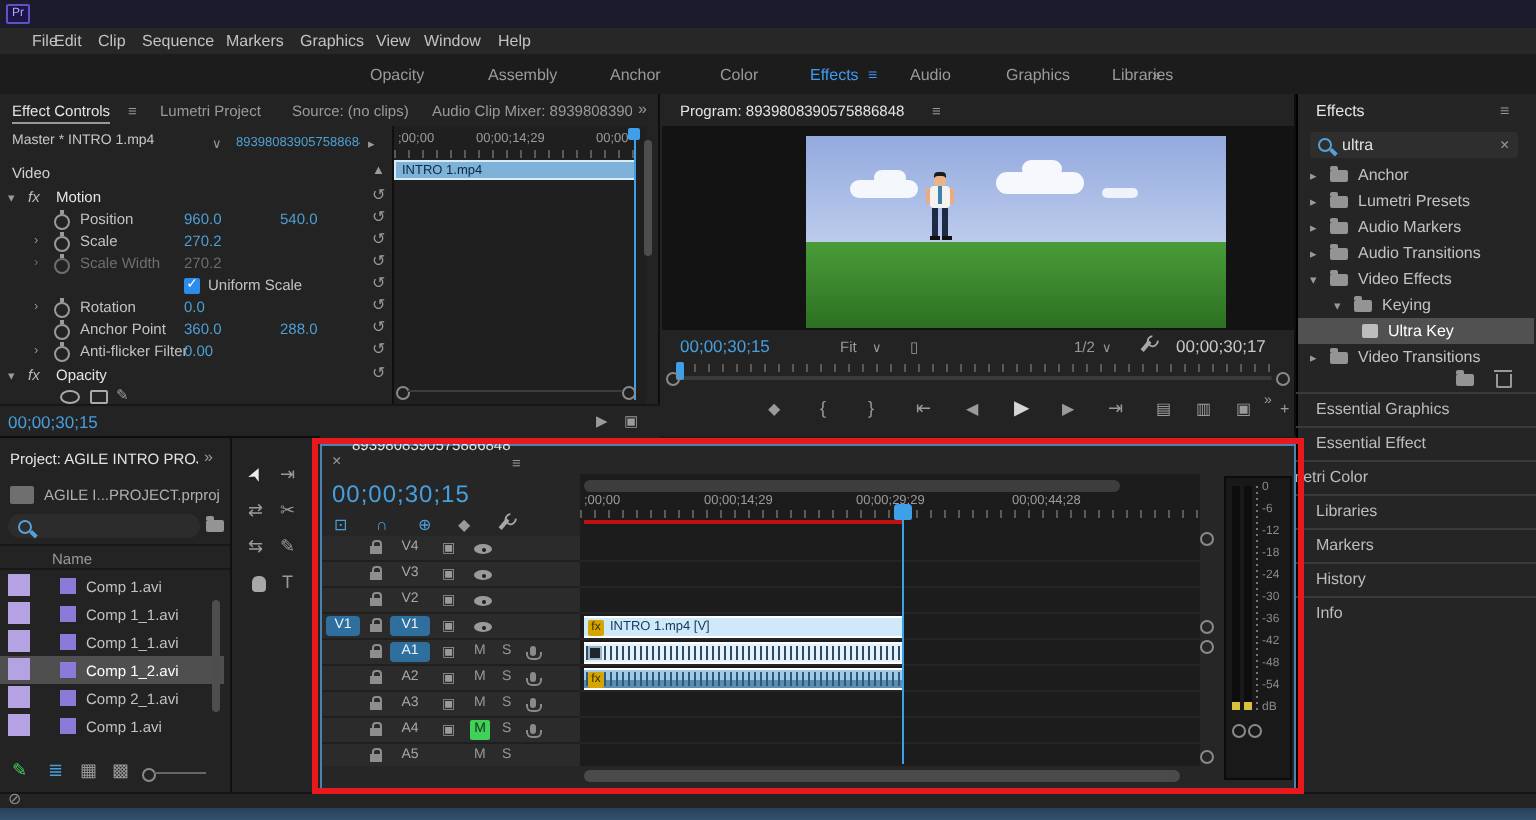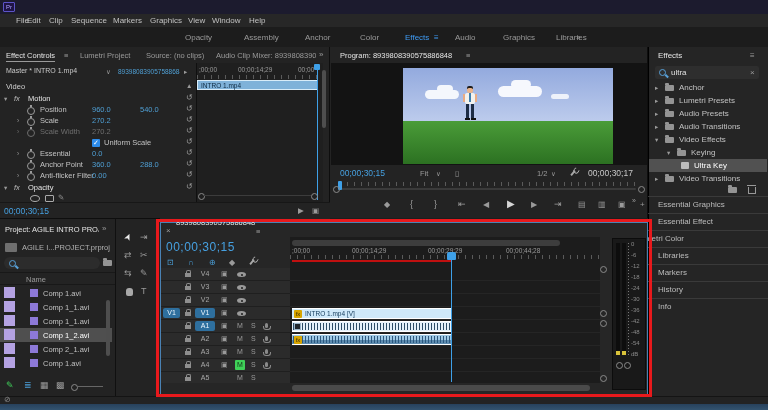--- a/index.html
+++ b/index.html
@@ -129,21 +129,21 @@
     <div class="a t75 dim" style="left:40px;top:127px">Scale Width</div>
     <div class="a t75 dim" style="left:92px;top:127px">270.2</div>
     <div class="rst" style="left:186px;top:127px">↺</div>
 
     <div class="cbx" style="left:92px;top:139px">✓</div>
     <div class="a t75" style="left:104px;top:138px">Uniform Scale</div>
     <div class="rst" style="left:186px;top:138px">↺</div>
 
     <div class="a t65 gy" style="left:17px;top:150px">›</div>
     <div class="sw" style="left:27px;top:151px"></div>
-    <div class="a t75" style="left:40px;top:149px">Essential</div>
+    <div class="a t75" style="left:40px;top:149px">Rotation</div>
     <div class="a t75" style="left:92px;top:149px;color:#4f9fd4">0.0</div>
     <div class="rst" style="left:186px;top:149px">↺</div>
 
     <div class="sw" style="left:27px;top:162px"></div>
     <div class="a t75" style="left:40px;top:160px">Anchor Point</div>
     <div class="a t75" style="left:92px;top:160px;color:#4f9fd4">360.0</div>
     <div class="a t75" style="left:140px;top:160px;color:#4f9fd4">288.0</div>
     <div class="rst" style="left:186px;top:160px">↺</div>
 
     <div class="a t65 gy" style="left:17px;top:172px">›</div>
@@ -236,21 +236,21 @@
     <div class="a t65 gy" style="left:655px;top:84px">▸</div>
     <div class="folderic" style="left:665px;top:85px"></div>
     <div class="a t8" style="left:679px;top:83px">Anchor</div>
 
     <div class="a t65 gy" style="left:655px;top:97px">▸</div>
     <div class="folderic" style="left:665px;top:98px"></div>
     <div class="a t8" style="left:679px;top:96px">Lumetri Presets</div>
 
     <div class="a t65 gy" style="left:655px;top:110px">▸</div>
     <div class="folderic" style="left:665px;top:111px"></div>
-    <div class="a t8" style="left:679px;top:109px">Audio Presets</div>
+    <div class="a t8" style="left:679px;top:109px">Audio Markers</div>
 
     <div class="a t65 gy" style="left:655px;top:123px">▸</div>
     <div class="folderic" style="left:665px;top:124px"></div>
     <div class="a t8" style="left:679px;top:122px">Audio Transitions</div>
 
     <div class="a t65 gy" style="left:655px;top:136px">▾</div>
     <div class="folderic" style="left:665px;top:137px"></div>
     <div class="a t8" style="left:679px;top:135px">Video Effects</div>
 
     <div class="a t65 gy" style="left:667px;top:149px">▾</div>

